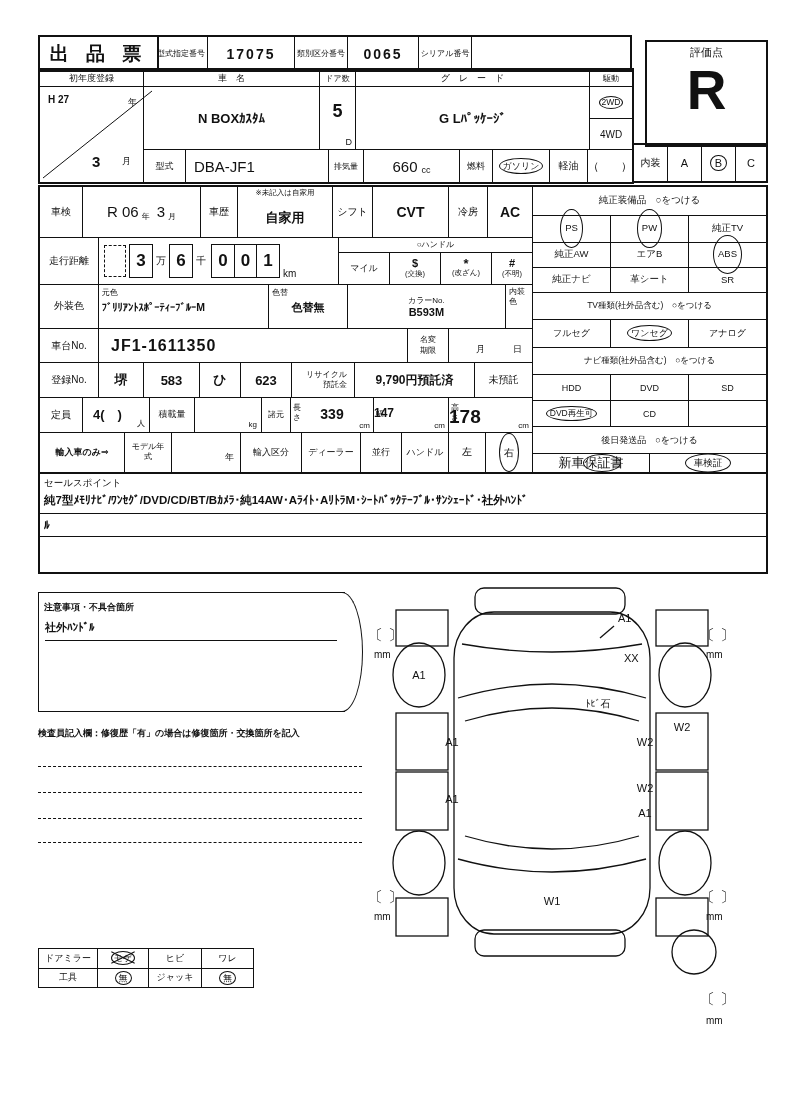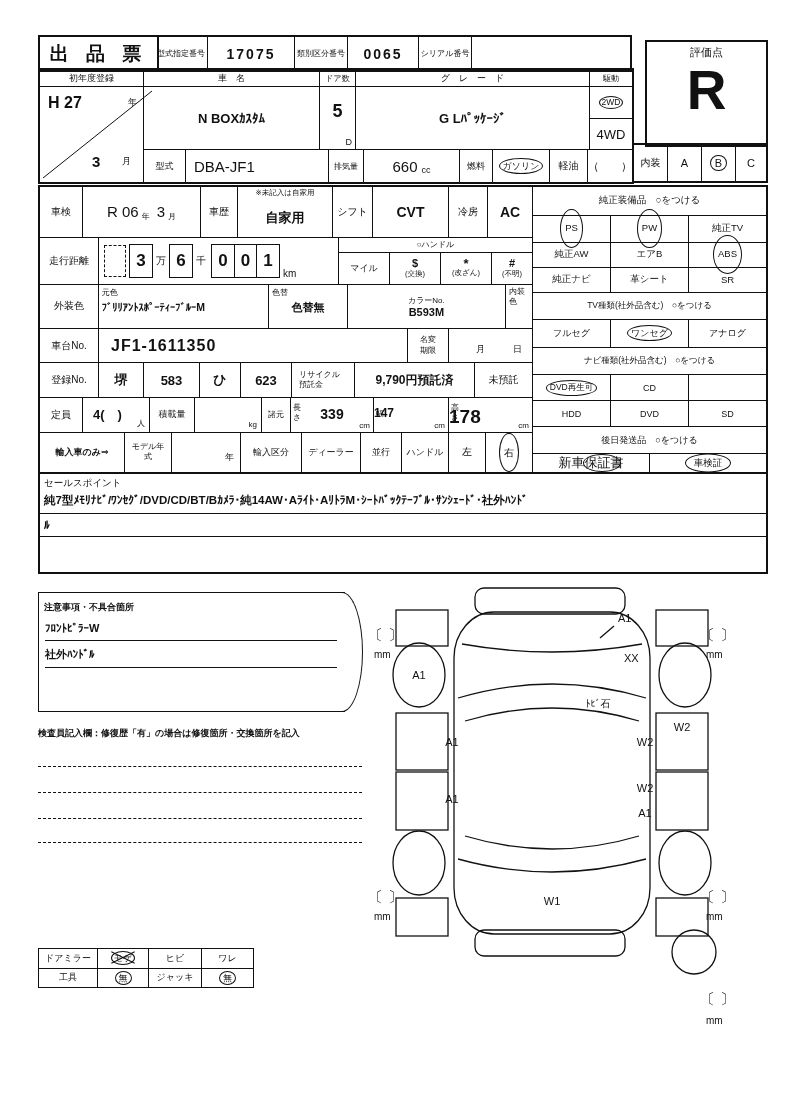--- a/index.html
+++ b/index.html
@@ -69,21 +69,21 @@
 </div>
 
 <div class="abs fx b2" style="left:38px;top:68px;width:592px;height:112px">
 
   <div class="fc br" style="width:117px">
     <div class="c bb s9" style="height:16px">初年度登録</div>
     <div style="flex:1;position:relative">
       <svg class="abs" style="left:0;top:0" width="115" height="94" viewBox="0 0 115 94">
         <line x1="3" y1="91" x2="112" y2="4" stroke="#111" stroke-width="1"></line>
       </svg>
-      <span class="abs bold" style="left:8px;top:7px;font-size:16px">H 27</span>
+      <span class="abs bold" style="left:8px;top:7px;font-size:10px">H 27</span>
       <span class="abs s9" style="right:6px;top:9px">年</span>
       <span class="abs bold" style="left:52px;bottom:12px;font-size:15px">3</span>
       <span class="abs s9" style="left:82px;bottom:14px">月</span>
     </div>
   </div>
 
   <div class="fc" style="flex:1">
     <div class="fx bb" style="height:16px">
       <div class="c br s9" style="width:175px">車　名</div>
       <div class="c br s8" style="width:35px">ドア数</div>
@@ -99,21 +99,21 @@
         <span class="abs s9" style="right:3px;bottom:2px">D</span>
       </div>
       <div class="c br" style="width:233px">
           <span class="bold s13">G Lﾊﾟｯｹｰｼﾞ</span>
         </div>
       <div class="fc" style="flex:1">
         <div class="c bb" style="height:31px">
             <span class="circ" style="font-size:8.5px;padding:0 2px">2WD</span>
           </div>
         <div class="c" style="flex:1">
-            <span style="font-size:13px">4WD</span>
+            <span style="font-size:10px">4WD</span>
           </div>
       </div>
     </div>
     <div class="fx" style="flex:1">
       <div class="c br" style="width:41px">
           <span class="s9">型式</span>
         </div>
       <div class="br fx" style="width:134px;align-items:center;padding-left:8px">
           <span class="big">DBA-JF1</span>
         </div>
@@ -263,21 +263,21 @@
       <div class="c br" style="width:55px">
           <span class="bold s13">583</span>
         </div>
       <div class="c br" style="width:40px">
           <span class="bold s13">ひ</span>
         </div>
       <div class="c br" style="width:50px">
           <span class="bold s13">623</span>
         </div>
       <div class="c br" style="width:62px">
-        <span class="s8" style="display:inline-block;width:48px;text-align:left;line-height:1.25">リサイクル預託金</span>
+        <span class="s8" style="display:inline-block;width:48px;text-align:right;line-height:1.25">リサイクル預託金</span>
       </div>
       <div class="c br" style="width:119px">
           <span class="bold" style="font-size:12px">9,790円預託済</span>
         </div>
       <div class="c" style="flex:1">
           <span class="s10">未預託</span>
         </div>
     </div>
 
     <div class="fx bb" style="height:35px">
@@ -394,37 +394,37 @@
         </div>
       <div class="c" style="flex:1">
           <span class="s9">アナログ</span>
         </div>
     </div>
     <div class="c bb" style="height:27px">
         <span style="font-size:8.5px">ナビ種類(社外品含む)　○をつける</span>
       </div>
     <div class="fx bb" style="height:25px">
       <div class="c br" style="flex:1">
+          <span class="s9">HDD</span>
+        </div>
+      <div class="c br" style="flex:1">
+          <span class="s9">DVD</span>
+        </div>
+      <div class="c" style="flex:1">
+          <span class="s9">SD</span>
+        </div>
+    </div>
+    <div class="fx bb" style="height:25px">
+      <div class="c br" style="flex:1">
           <span class="circ" style="font-size:8.5px;padding:1px 3px">DVD再生可</span>
         </div>
       <div class="c br" style="flex:1">
           <span class="s9">CD</span>
         </div>
       <div class="c" style="flex:1"></div>
-    </div>
-    <div class="fx bb" style="height:25px">
-      <div class="c br" style="flex:1">
-          <span class="s9">HDD</span>
-        </div>
-      <div class="c br" style="flex:1">
-          <span class="s9">DVD</span>
-        </div>
-      <div class="c" style="flex:1">
-          <span class="s9">SD</span>
-        </div>
     </div>
     <div class="c bb" style="height:26px">
         <span class="s9">後日発送品　○をつける</span>
       </div>
     <div class="fx" style="flex:1">
       <div class="c br" style="flex:1;position:relative">
         <span style="font-size:13px">新車保証書</span>
         <span class="ring" style="width:36px;height:16px;left:50%;top:50%;transform:translate(-8px,-50%)"></span>
       </div>
       <div class="c" style="flex:1;position:relative">
@@ -441,23 +441,20 @@
     <span class="bold" style="font-size:11.5px;white-space:nowrap">純7型ﾒﾓﾘﾅﾋﾞ/ﾜﾝｾｸﾞ/DVD/CD/BT/Bｶﾒﾗ･純14AW･Aﾗｲﾄ･AﾘﾄﾗM･ｼｰﾄﾊﾞｯｸﾃｰﾌﾞﾙ･ｻﾝｼｪｰﾄﾞ･社外ﾊﾝﾄﾞ</span>
   </div>
   <div class="bb" style="height:22px;padding-left:4px;display:flex;align-items:center">
     <span class="bold" style="font-size:11.5px">ﾙ</span>
   </div>
   <div style="flex:1"></div>
 </div>
 
 <div class="abs fc" style="left:38px;top:592px;width:306px;height:118px;border:1.5px solid #111;border-right:none">
   <div style="padding:3px 0 0 5px"><span class="s9 bold">注意事項・不具合箇所</span></div>
-  <div style="height:24px;margin:2px 8px 0 6px;border-bottom:1px solid #111;display:flex;align-items:center">
-    <span class="bold s11">ﾌﾛﾝﾄﾋﾟﾗｰW</span>
-  </div>
   <div style="height:26px;margin:0 8px 0 6px;border-bottom:1px solid #111;display:flex;align-items:center">
     <span class="bold s11">社外ﾊﾝﾄﾞﾙ</span>
   </div>
 </div>
 <div class="abs" style="left:342px;top:592px;width:20px;height:118px;border:1.5px solid #111;border-left:none;border-radius:0 100% 100% 0 / 0 50% 50% 0"></div>
 
 <div class="abs" style="left:38px;top:722px"><span class="s9 bold">検査員記入欄：修復歴「有」の場合は修復箇所・交換箇所を記入</span></div>
 <div class="dline" style="top:766px"></div>
 <div class="dline" style="top:792px"></div>
 <div class="dline" style="top:818px"></div>

